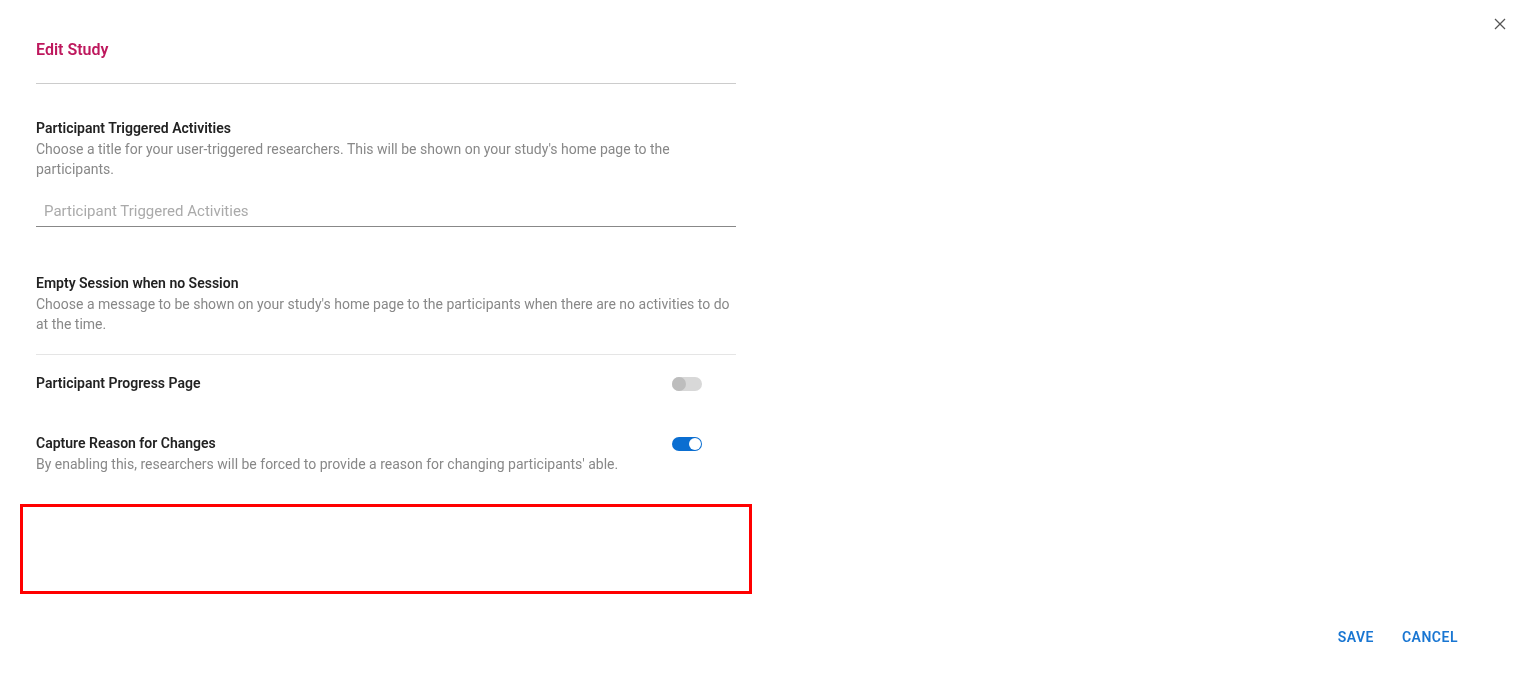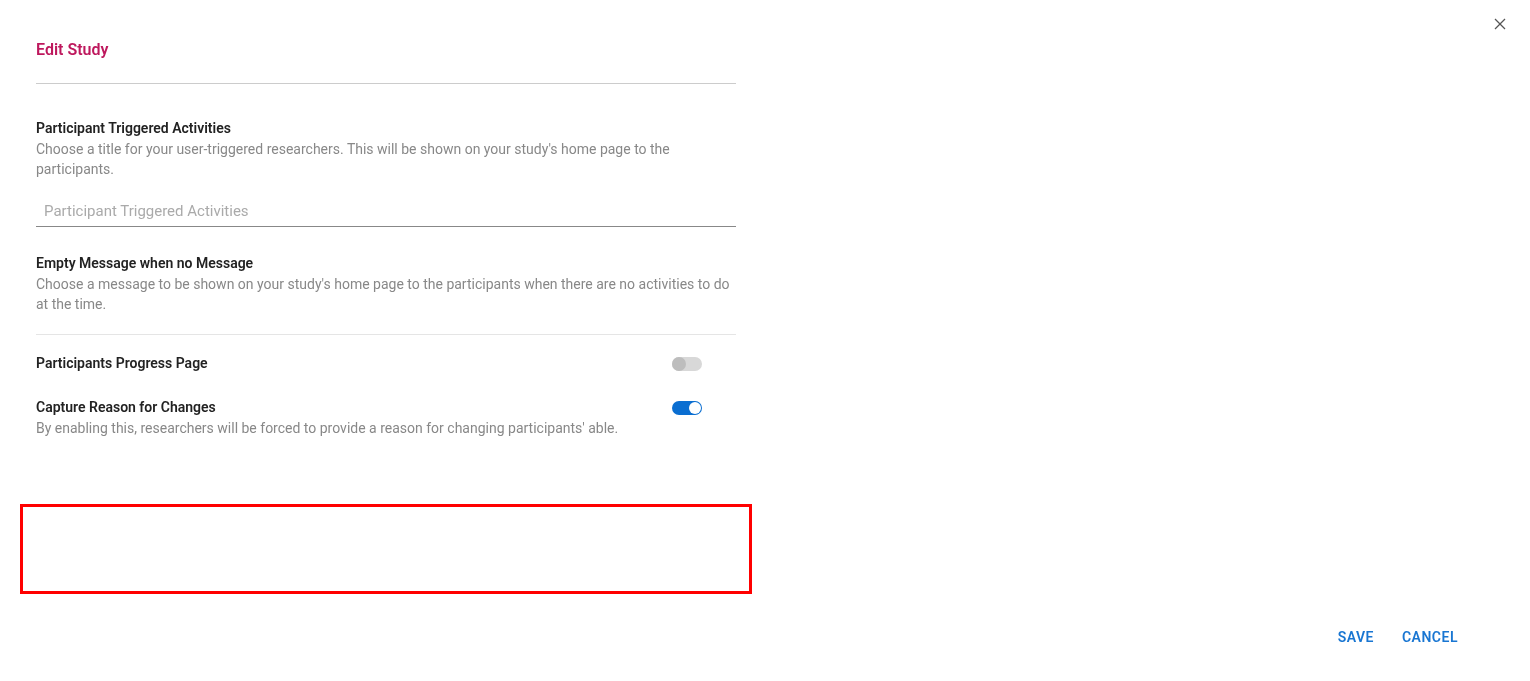--- a/index.html
+++ b/index.html
@@ -46,20 +46,21 @@
       color: #be185d;
       margin-bottom: 24px;
     }
     .title-underline {
       border: none;
       border-top: 1px solid #ccc;
       margin-bottom: 36px;
       width: 700px;
     }
     .section {
+      margin-bottom: 20px;
     }
     .section-label {
       font-size: 14px;
       font-weight: 600;
       color: #222;
       margin-bottom: 4px;
     }
     .section-desc {
       font-size: 14px;
       color: #888;
@@ -185,28 +186,28 @@
       <div class="section-label">Participant Triggered Activities</div>
       <div class="section-desc">Choose a title for your user-triggered researchers. This will be shown on your study's home page to the participants.</div>
       <div class="input-wrapper">
         <input type="text" class="text-input" placeholder="Participant Triggered Activities" style="">
       </div>
     </div>
 
     <div style="height:28px;"></div>
 
     <div class="section">
-      <div class="section-label">Empty Message when no Message</div>
+      <div class="section-label">Empty Session when no Session</div>
       <div class="section-desc">Choose a message to be shown on your study's home page to the participants when there are no activities to do at the time.</div>
     </div>
 
     <hr class="section-divider">
 
     <div class="section toggle-section" style="width:700px;padding-right:0;">
-      <div class="section-label">Participants Progress Page</div>
+      <div class="section-label">Participant Progress Page</div>
       <div class="toggle off"></div>
     </div>
 
     <div style="height:24px;"></div>
 
     <div class="section-capture toggle-section">
       <div class="section-label">Capture Reason for Changes</div>
       <div class="toggle on"></div>
       <div class="section-desc">By enabling this, researchers will be forced to provide a reason for changing participants' able.</div>
     </div>

